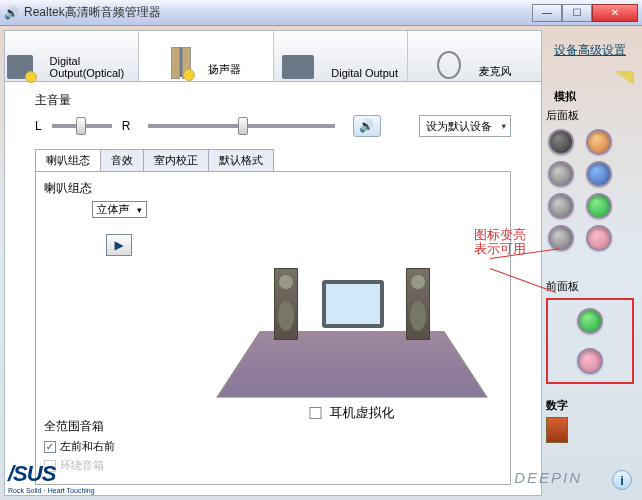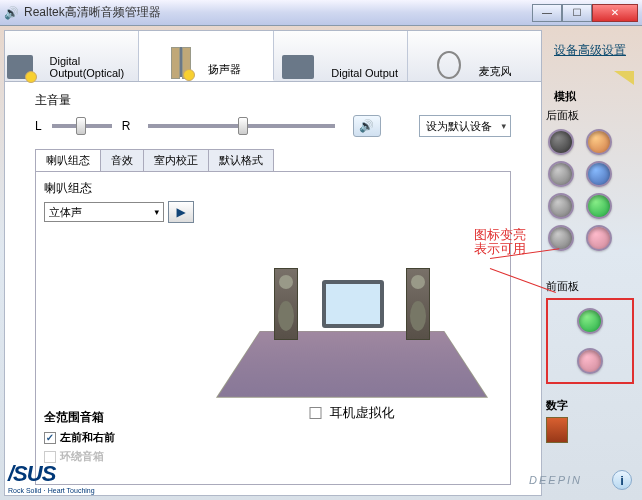--- a/index.html
+++ b/index.html
@@ -31,25 +31,25 @@
 .thumb { position: absolute; top: -7px; width: 10px; height: 18px; background: linear-gradient(180deg,#fff,#ccc); border:1px solid #888; border-radius:2px; cursor:pointer;}
 .spk-btn { width: 28px; height: 22px; border: 1px solid #9ab; background: linear-gradient(180deg,#f0f8ff,#d0e0f0); border-radius: 3px; cursor:pointer; display:flex;align-items:center;justify-content:center; color:#258;}
 .dropdown { border: 1px solid #9ab; background: #fff; font-size: 11px; padding: 2px 18px 2px 6px; cursor: pointer; position:relative; height:22px; display:flex; align-items:center;}
 .dropdown::after{content:"▾"; position:absolute; right:4px; font-size:9px; color:#444;}
 .sub-tabs { display: flex; font-size: 11px; margin-top: 4px;}
 .sub-tab { padding: 3px 10px; border: 1px solid #aab; background: #e8ecf4; cursor:pointer; margin-right:-1px;}
 .sub-tab.active { background: #fff; border-bottom: 1px solid #fff; }
 .content-box { flex:1; border: 1px solid #aab; margin-top: -1px; padding: 8px; display:flex; gap:8px;}
 .cfg-col { width: 150px; font-size: 12px; display:flex; flex-direction:column;}
 .cfg-label { margin-bottom: 4px; }
-.cfg-row { display: flex; gap: 4px; align-items: center; margin-bottom: 10px;}
+.cfg-row { display: flex; gap: 16px; align-items: center; margin-bottom: 10px; flex-direction: column;}
 .cfg-select { flex:1; border:1px solid #888; font-size:11px; height:20px; padding:0 16px 0 4px; position:relative; cursor:pointer; display:flex; align-items:center;}
 .cfg-select::after{content:"▾";position:absolute;right:4px;font-size:9px;}
 .play-btn { width:26px; height:22px; border:1px solid #789; background:linear-gradient(180deg,#fff,#ddd); display:flex;align-items:center;justify-content:center; color:#147; cursor:pointer;}
-.subwoofer-box { margin-top: auto; margin-bottom: 12px; font-weight: bold;}
+.subwoofer-box { margin-top: auto; margin-bottom: 3px;}
 .chk-row { display:flex; align-items:center; gap:4px; font-size:11px; margin-top:4px;}
 .chk { width:12px; height:12px; border:1px solid #888; display:inline-flex; align-items:center; justify-content:center; font-size:10px; color:#258; cursor:pointer;}
 .chk.disabled { border-color:#ccc; color:#ccc;}
 .stage { flex:1; display:flex; align-items:center; justify-content:center; position:relative;}
 .stage-inner{width:220px; height:180px; position:relative;}
 .floor{position:absolute; bottom:10px; left:0; width:220px; height:100px; background:linear-gradient(180deg,#a088a0,#887898); transform:perspective(200px) rotateX(50deg); border:1px solid #998;}
 .monitor{position:absolute; left:80px; top:42px; width:62px; height:48px; background:#d0e8f8; border:4px solid #586068; border-radius:3px;}
 .spk3d{position:absolute; width:24px; height:72px; background:linear-gradient(180deg,#787068,#585048); border:1px solid #443; top:30px;}
 .spk3d.l{left:32px;} .spk3d.r{right:32px;}
 .spk3d::before{content:"";position:absolute;top:6px;left:4px;width:14px;height:14px;border-radius:50%;background:#998;}
@@ -65,21 +65,21 @@
 .port.org{background:radial-gradient(circle at 35% 30%,#fc8,#c74);}
 .port.gry{background:radial-gradient(circle at 35% 30%,#ccc,#777);}
 .port.blu{background:radial-gradient(circle at 35% 30%,#8bf,#46a);}
 .port.grn{background:radial-gradient(circle at 35% 30%,#8e8,#2a4);}
 .port.pnk{background:radial-gradient(circle at 35% 30%,#fbc,#c89);}
 .front-box{border:2px solid #e03030; padding:8px 6px; margin-top:4px; display:flex; flex-direction:column; gap:14px; align-items:center;}
 .dig-icon{width:22px;height:26px;background:linear-gradient(180deg,#d86030,#983818);border:1px solid #763; margin-top:4px;}
 .asus{position:absolute; left:8px; bottom:6px; display:flex; flex-direction:column;}
 .asus-logo{font-size:22px; font-weight:900; font-style:italic; color:#003878; letter-spacing:-1px;}
 .asus-tag{font-size:7px; color:#003878;}
-.watermark{position:absolute;right:60px;bottom:14px;font-size:11px;color:#8899aa;font-style:italic;letter-spacing:2px;}
+.watermark{position:absolute;right:60px;bottom:14px;font-size:15px;color:#8899aa;font-style:italic;letter-spacing:2px;}
 .qmark{position:absolute;right:10px;bottom:10px;width:20px;height:20px;border:1px solid #8ac;border-radius:50%;background:linear-gradient(180deg,#e8f4ff,#b8d8f0);display:flex;align-items:center;justify-content:center;font-size:13px;color:#147;font-weight:bold;cursor:pointer;}
 .red-line{position:absolute;background:none;border-top:1px solid #e03030;transform-origin:left center;}
 .badge{position:absolute;width:12px;height:12px;background:#f8d030;border-radius:50%;border:1px solid #ca6;}
 </style>
 </head>
 <body>
 
 <div class="titlebar">
   <span class="icon">🔊</span>
   <span class="title">Realtek高清晰音频管理器</span>

